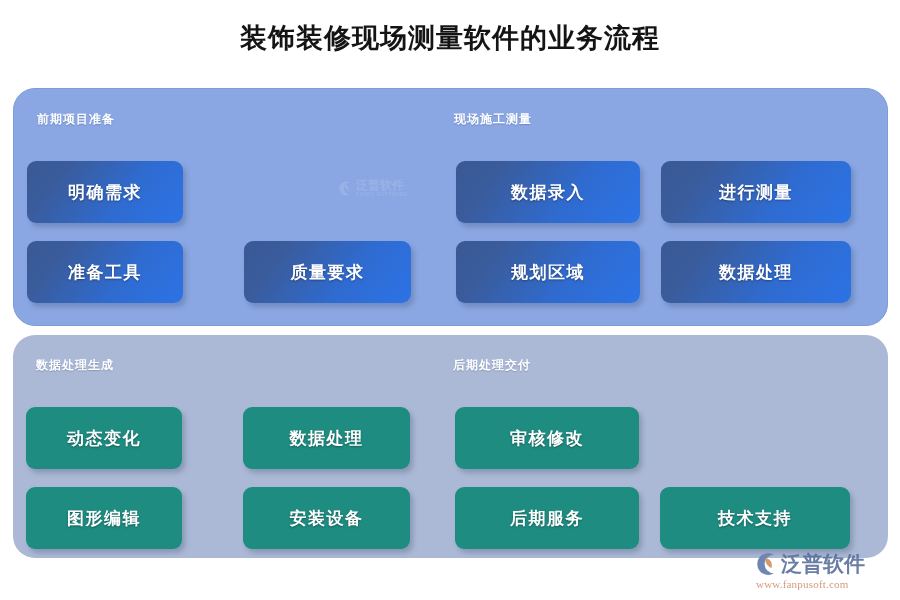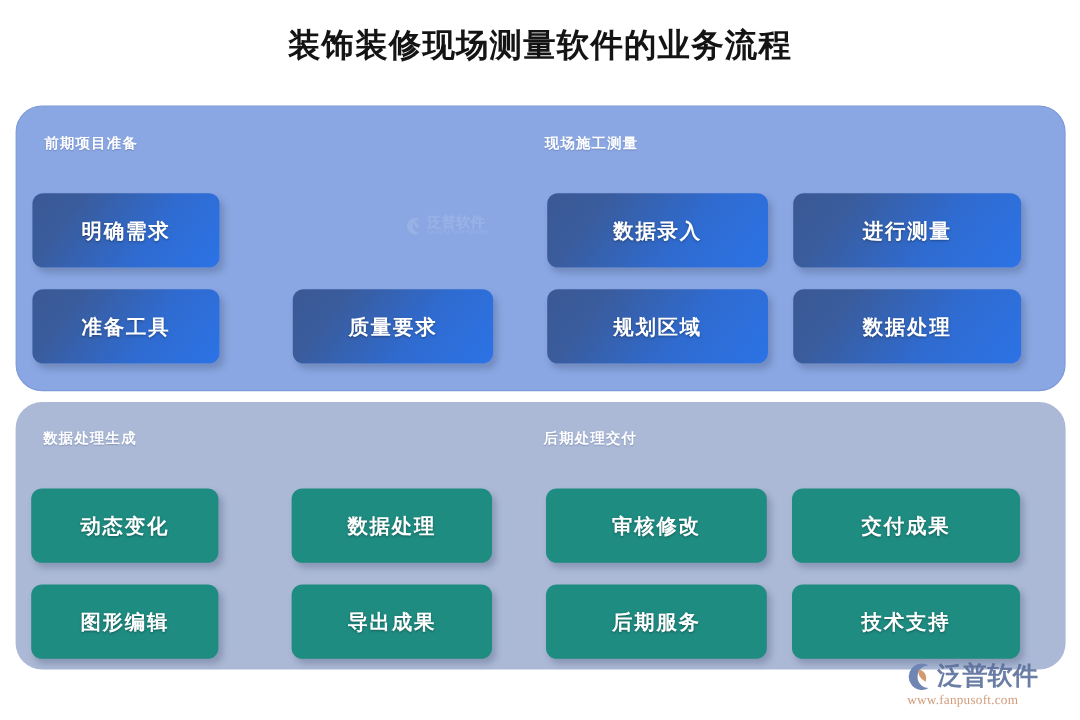--- a/index.html
+++ b/index.html
@@ -252,30 +252,27 @@
 
       <div class="node node-green r1 c2">
         <span>数据处理</span>
       </div>
 
       <div class="node node-green r2 c1">
         <span>图形编辑</span>
       </div>
 
       <div class="node node-green r2 c2">
-        <span>导出成果</span>
+        <span>安装设备</span>
       </div>
 
       <div class="node node-green r1 c3">
         <span>审核修改</span>
       </div>
 
-      <div class="node node-green r1 c4">
-        <span>交付成果</span>
-      </div>
 
       <div class="node node-green r2 c3">
         <span>后期服务</span>
       </div>
 
       <div class="node node-green r2 c4">
         <span>技术支持</span>
       </div>
 
     </div>

